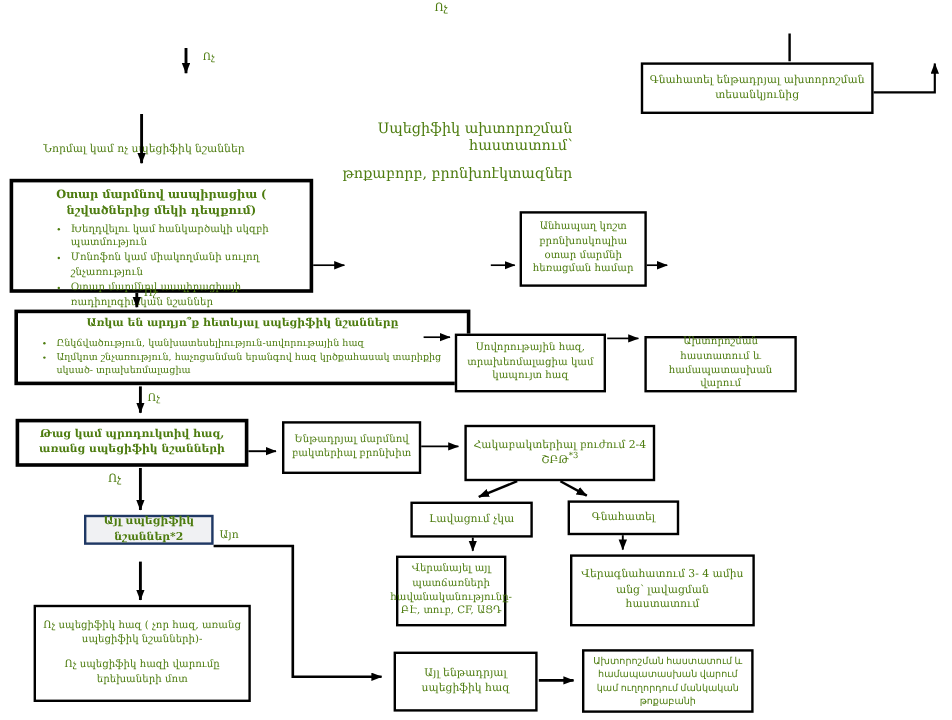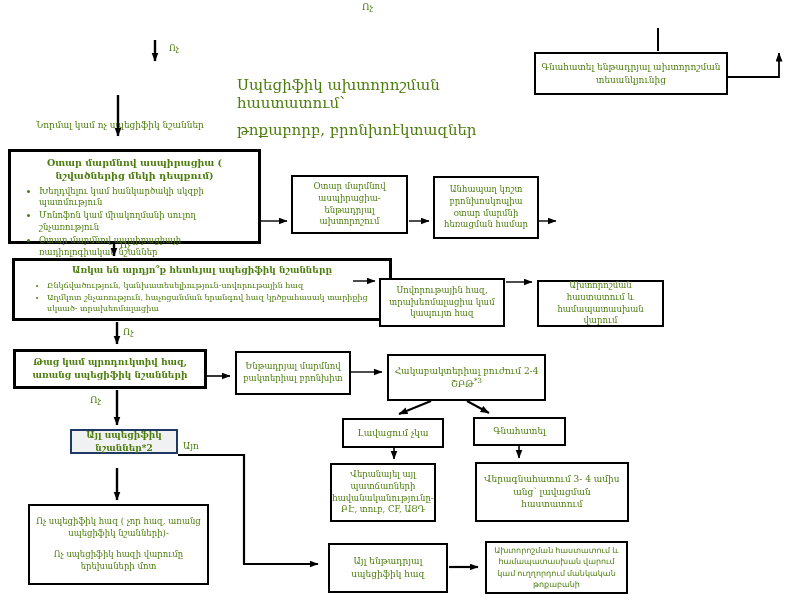--- a/index.html
+++ b/index.html
@@ -8,45 +8,45 @@
     font-family:"DejaVu Serif","DejaVu Sans",serif;color:#4d7c0f;
   }
   .box{
     position:absolute;background:#fff;border:2px solid #000;box-sizing:border-box;
     display:flex;flex-direction:column;align-items:center;justify-content:center;
     text-align:center;font-size:8.5px;line-height:1.4;padding:2px 5px;z-index:2;
   }
   .box.thick{border-width:3px;}
   .bold{font-weight:bold;}
   .lbl{position:absolute;font-size:9px;z-index:4;white-space:nowrap;}
-  .note{position:absolute;text-align:left;font-size:15px;z-index:4;}
+  .note{position:absolute;text-align:right;font-size:12px;z-index:4;margin-top:24px;}
   ul.bullets{margin:3px 0 0 0;padding-left:24px;text-align:left;width:100%;box-sizing:border-box;list-style-type:disc;}
   ul.bullets li{margin:0 0 1px 0;}
   #svglayer{position:absolute;left:0;top:0;z-index:5;pointer-events:none;}
   sup{font-size:7px;vertical-align:super;line-height:0;}
 
   #boxA{left:52px;top:39px;width:157px;height:56px;border-width:2.5px;font-size:9px;}
   #boxA .inner{width:128px;}
   #boxB{left:534px;top:52px;width:194px;height:43px;font-size:9px;}
-  #boxC{left:8px;top:149px;width:253px;height:95px;justify-content:flex-start;padding:4px 4px;}
+  #boxC{left:8px;top:149px;width:253px;height:95px;justify-content:flex-start;padding:4px 24px;}
   #boxC .ttl{font-size:9.5px;}
   #boxC ul{font-size:8.5px;}
   #boxD{left:12px;top:258px;width:380px;height:63px;justify-content:flex-start;padding:3px 8px;}
   #boxD .ttl{font-size:9px;}
   #boxD ul{font-size:8px;}
   #boxE{left:291px;top:175px;width:117px;height:59px;}
   #boxF{left:433px;top:176px;width:106px;height:63px;}
   #boxG{left:379px;top:278px;width:126px;height:49px;}
   #boxH{left:537px;top:280px;width:127px;height:47px;}
   #boxI{left:13px;top:349px;width:194px;height:40px;font-size:9px;}
   #boxJ{left:235px;top:351px;width:116px;height:44px;}
   #boxK{left:387px;top:354px;width:159px;height:47px;font-size:9px;}
   #boxL{left:342px;top:418px;width:102px;height:30px;font-size:9px;}
   #boxM{left:473px;top:417px;width:93px;height:29px;font-size:9px;}
-  #boxN{left:330px;top:463px;width:106px;height:59px;}
+  #boxN{left:330px;top:463px;width:92px;height:59px;}
   #boxO{left:475px;top:462px;width:154px;height:60px;font-size:9px;}
   #boxP{left:70px;top:429px;width:108px;height:25px;border:2.5px solid #1f3864;background:#f0f1f3;font-size:9px;}
   #boxQ{left:328px;top:543px;width:120px;height:50px;font-size:9px;}
   #boxR{left:28px;top:504px;width:181px;height:81px;}
   #boxR .p2{margin-top:9px;}
   #boxS{left:485px;top:541px;width:143px;height:53px;font-size:8px;font-family:Liberation Serif, serif;}
 
   #lbl-no-top{left:362px;top:1px;font-size:9.5px;}
   #note-specific{left:237px;top:76px;width:240px;}
   #note-specific .l2{margin-top:9px;}
@@ -110,23 +110,20 @@
 
   <div class="box thick" id="boxC">
     <div class="ttl bold">Օտար մարմնով ասպիրացիա ( նշվածներից մեկի դեպքում)</div>
     <ul class="bullets">
       <li>Խեղդվելու կամ հանկարծակի սկզբի պատմություն</li>
       <li>Մոնոֆոն կամ միակողմանի սուլող շնչառություն</li>
       <li>Օտար մարմնով ասպիրացիայի ռադիոլոգիական նշաններ</li>
     </ul>
   </div>
 
-  <div class="box" id="boxE">
-    <div>Օտար մարմնով ասպիրացիա- ենթադրյալ ախտորոշում</div>
-  </div>
 
   <div class="box" id="boxF">
     <div>Անհապաղ կոշտ բրոնխոսկոպիա օտար մարմնի հեռացման համար</div>
   </div>
 
   <div class="box thick" id="boxD">
     <div class="ttl bold">Առկա են արդյո՞ք հետևյալ սպեցիֆիկ նշանները</div>
     <ul class="bullets">
       <li>Ընկճվածություն, կանխատեսելիություն-սովորութային հազ</li>
       <li>Աղմկոտ շնչառություն, հաչոցանման երանգով հազ կրծքահասակ տարիքից սկսած- տրախեոմալացիա</li>

